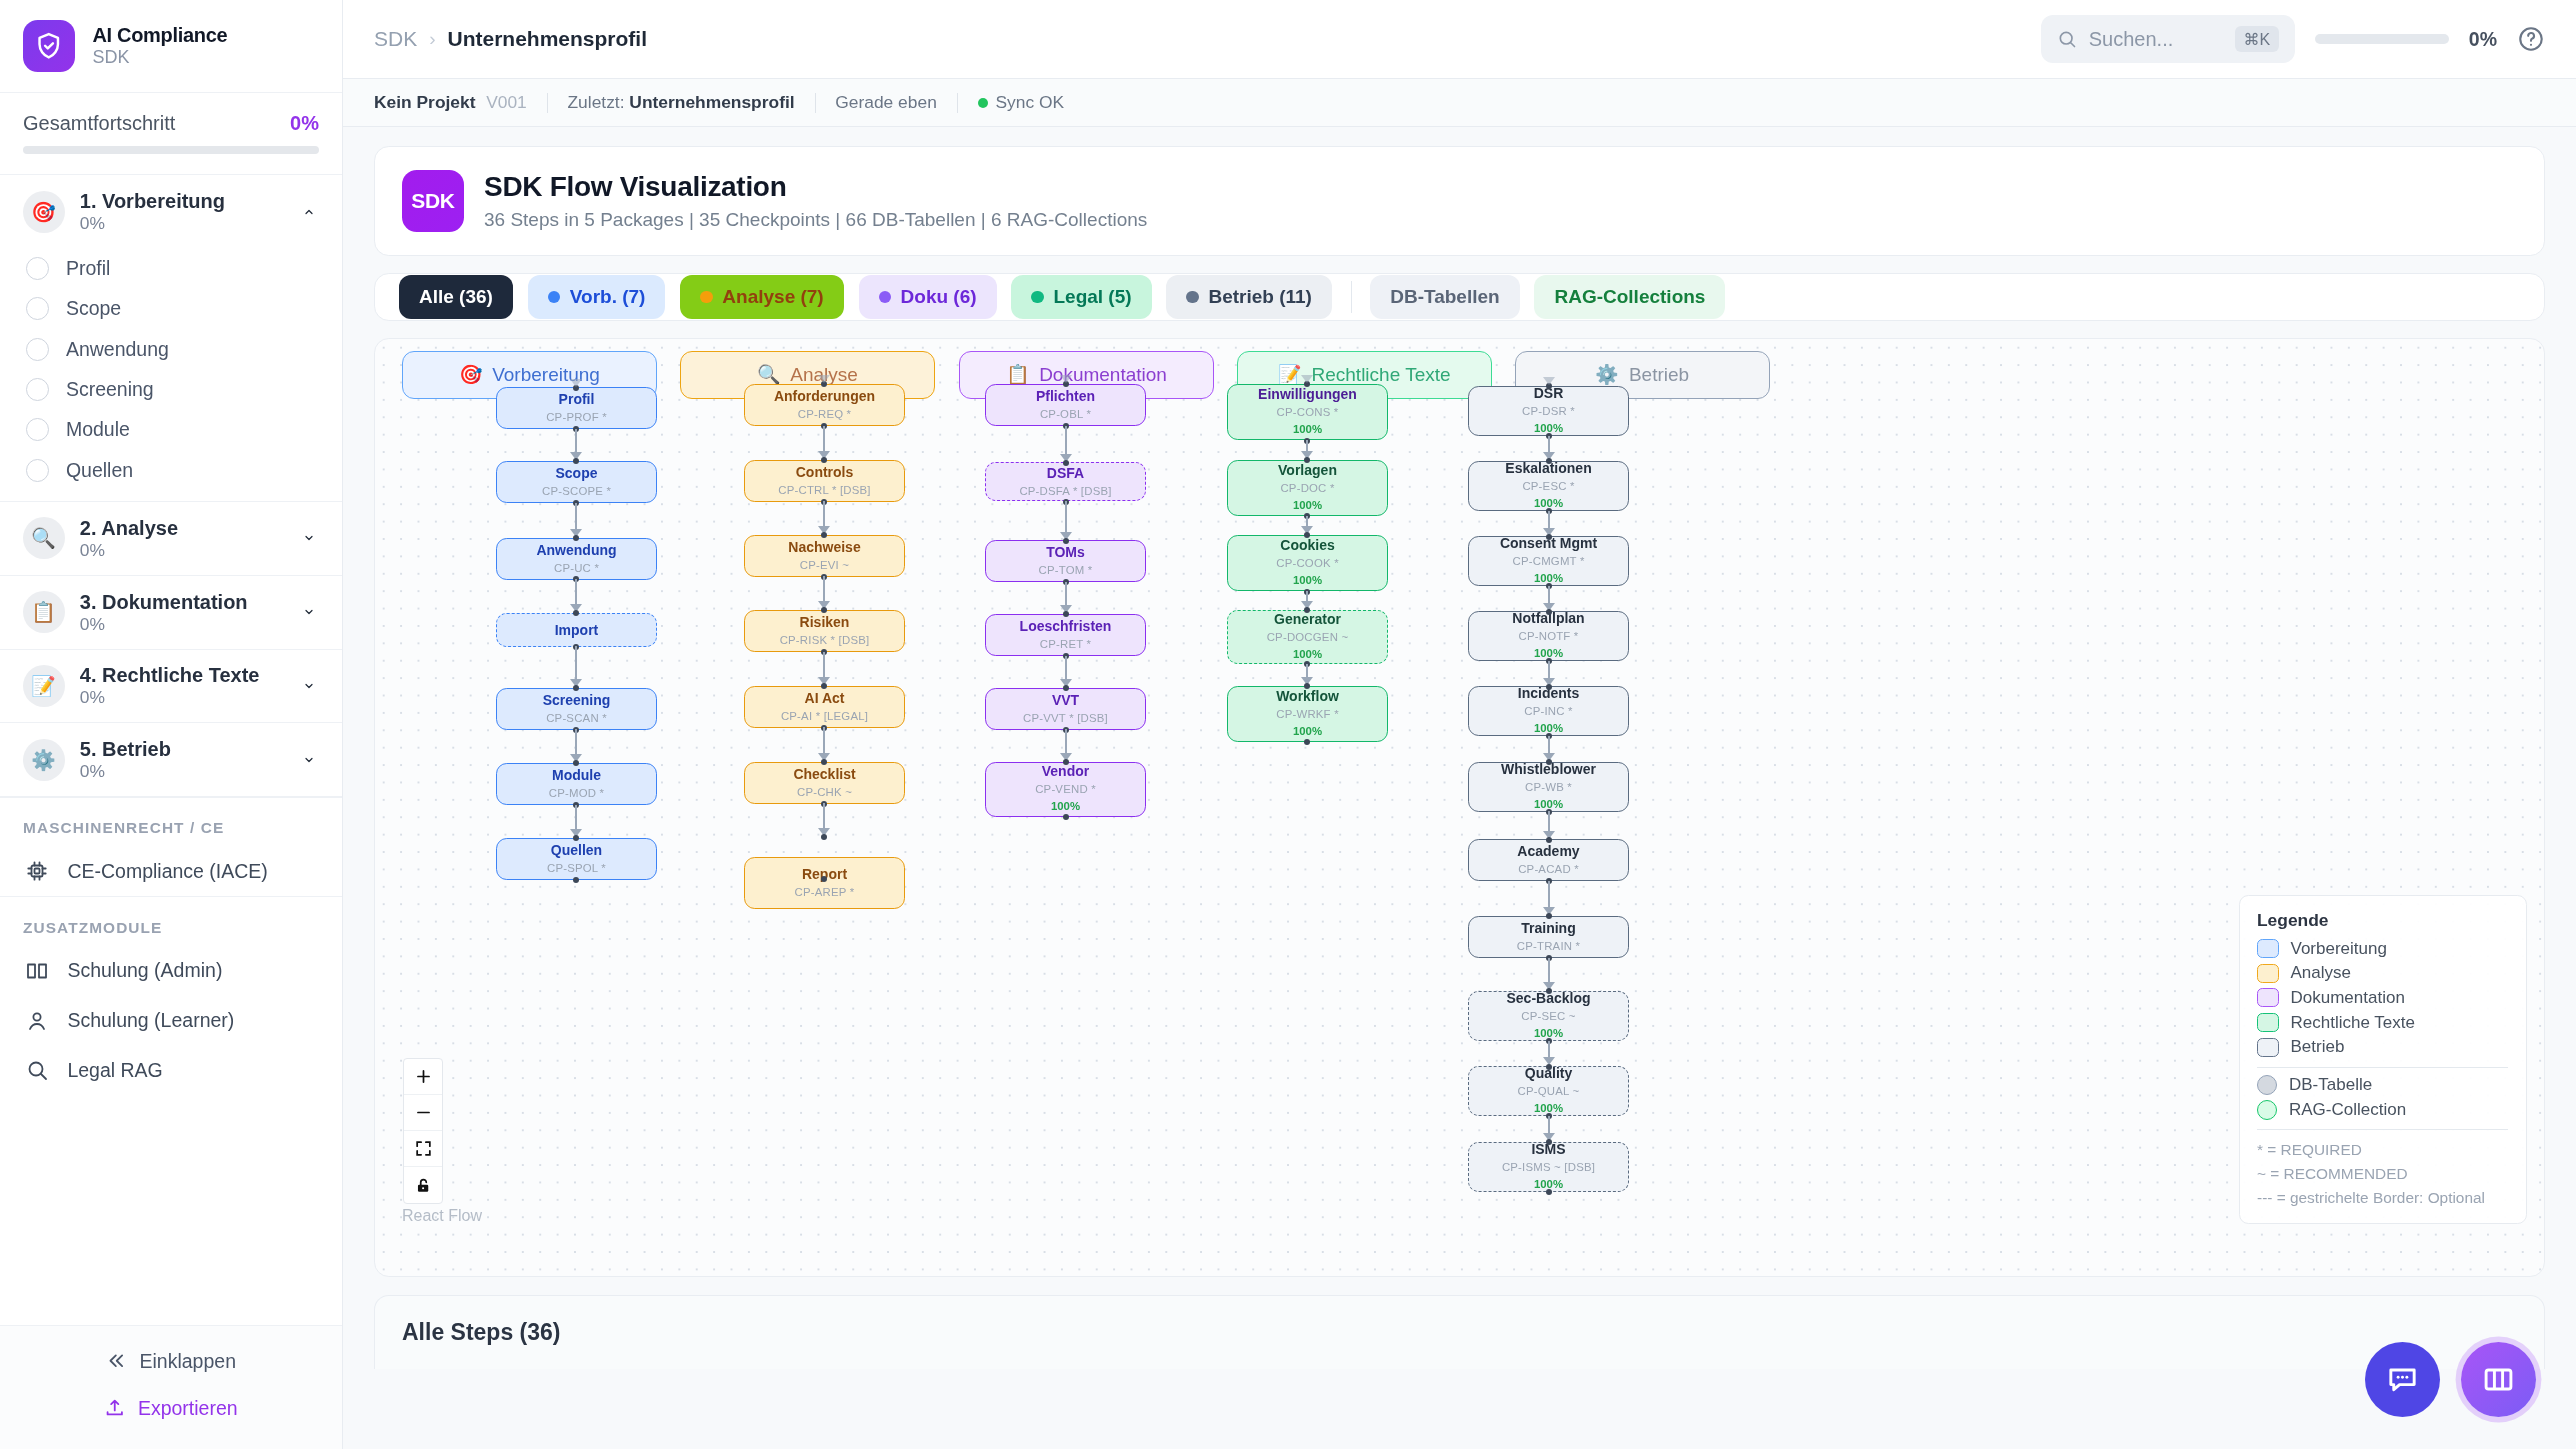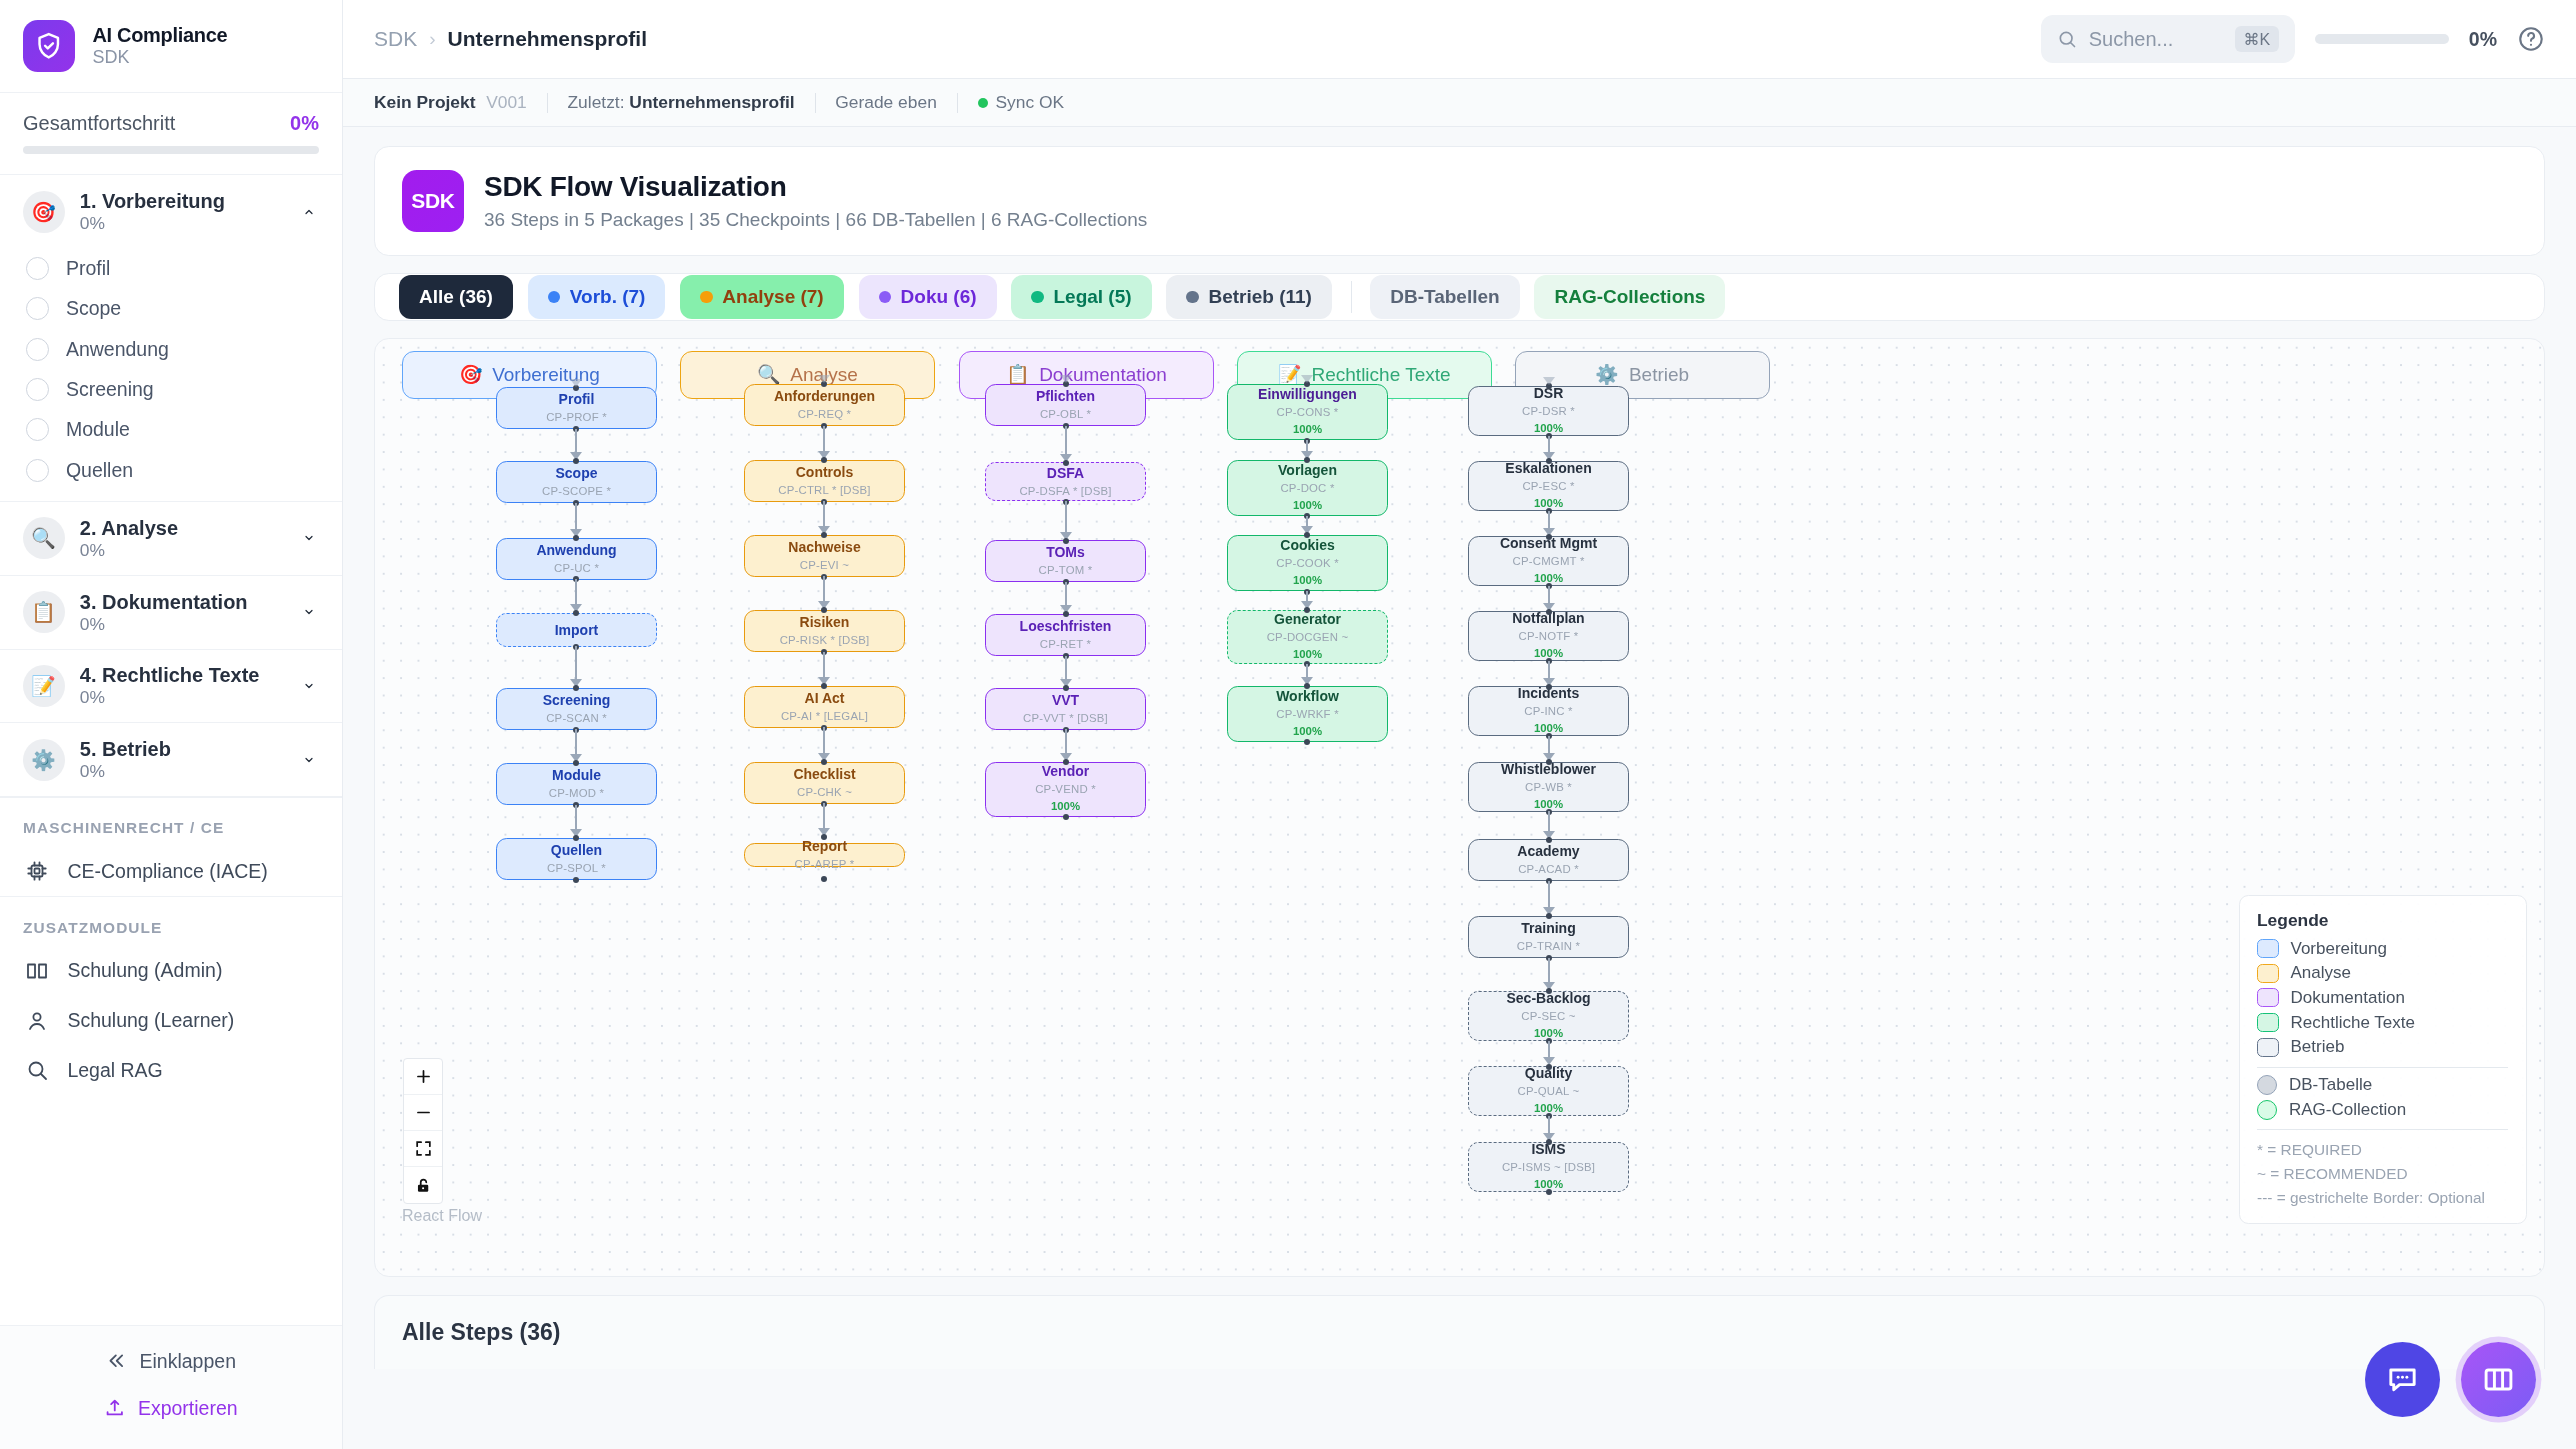--- a/index.html
+++ b/index.html
@@ -367,21 +367,21 @@
       </div>
 
       <div class="card chips" id="chips-row">
           <div class="chip" style="background: rgb(30, 41, 59); color: rgb(255, 255, 255);">
             <span>Alle (36)</span>
           </div>
           <div class="chip" style="background: rgb(219, 234, 254); color: rgb(29, 78, 216);">
             <span class="cd" style="background:#3b82f6"></span>
             <span>Vorb. (7)</span>
           </div>
-          <div class="chip" style="background: #86efac; color: rgb(146, 64, 14);">
+          <div class="chip" style="background: #84cc16; color: rgb(146, 64, 14);">
             <span class="cd" style="background:#f59e0b"></span>
             <span>Analyse (7)</span>
           </div>
           <div class="chip" style="background: rgb(236, 229, 253); color: rgb(109, 40, 217);">
             <span class="cd" style="background:#8b5cf6"></span>
             <span>Doku (6)</span>
           </div>
           <div class="chip" style="background: rgb(200, 245, 221); color: rgb(4, 120, 87);">
             <span class="cd" style="background:#10b981"></span>
             <span>Legal (5)</span>
@@ -582,21 +582,21 @@
           <div class="dotpt" style="left: 446px; top: 344px;"></div>
           <div class="dotpt" style="left: 446px; top: 386px;"></div>
           <div class="node" style="left: 369px; top: 423px; width: 161px; height: 42px; background: rgb(253, 240, 207); border: 1.7px solid rgb(232, 154, 13);">
             <div class="nt" style="color:#8a4b10">Checklist</div>
             <div class="nc">CP-CHK ~</div>
           </div>
           <div class="edge" style="left: 448px; top: 388px; width: 2px; height: 27.5px;"></div>
           <div class="arw" style="left: 443px; top: 414px;"></div>
           <div class="dotpt" style="left: 446px; top: 420px;"></div>
           <div class="dotpt" style="left: 446px; top: 462px;"></div>
-          <div class="node" style="left: 369px; top: 504px; width: 161px; height: 24px; background: rgb(253, 240, 207); border: 1.7px solid rgb(232, 154, 13);">
+          <div class="node" style="left: 369px; top: 518px; width: 161px; height: 52px; background: rgb(253, 240, 207); border: 1.7px solid rgb(232, 154, 13);">
             <div class="nt" style="color:#8a4b10">Report</div>
             <div class="nc">CP-AREP *</div>
           </div>
           <div class="edge" style="left: 448px; top: 464px; width: 2px; height: 27px;"></div>
           <div class="arw" style="left: 443px; top: 489px;"></div>
           <div class="dotpt" style="left: 446px; top: 495px;"></div>
           <div class="dotpt" style="left: 446px; top: 537px;"></div>
           <div class="edge" style="left: 448px; top: 60px; width: 2px; opacity: 0.55;"></div>
           <div class="arw" style="left: 443px; top: 36px; opacity: 0.55;"></div>
           <div class="node" style="left: 610px; top: 45px; width: 161px; height: 42px; background: rgb(238, 228, 253); border: 1.7px solid rgb(139, 47, 240);">

